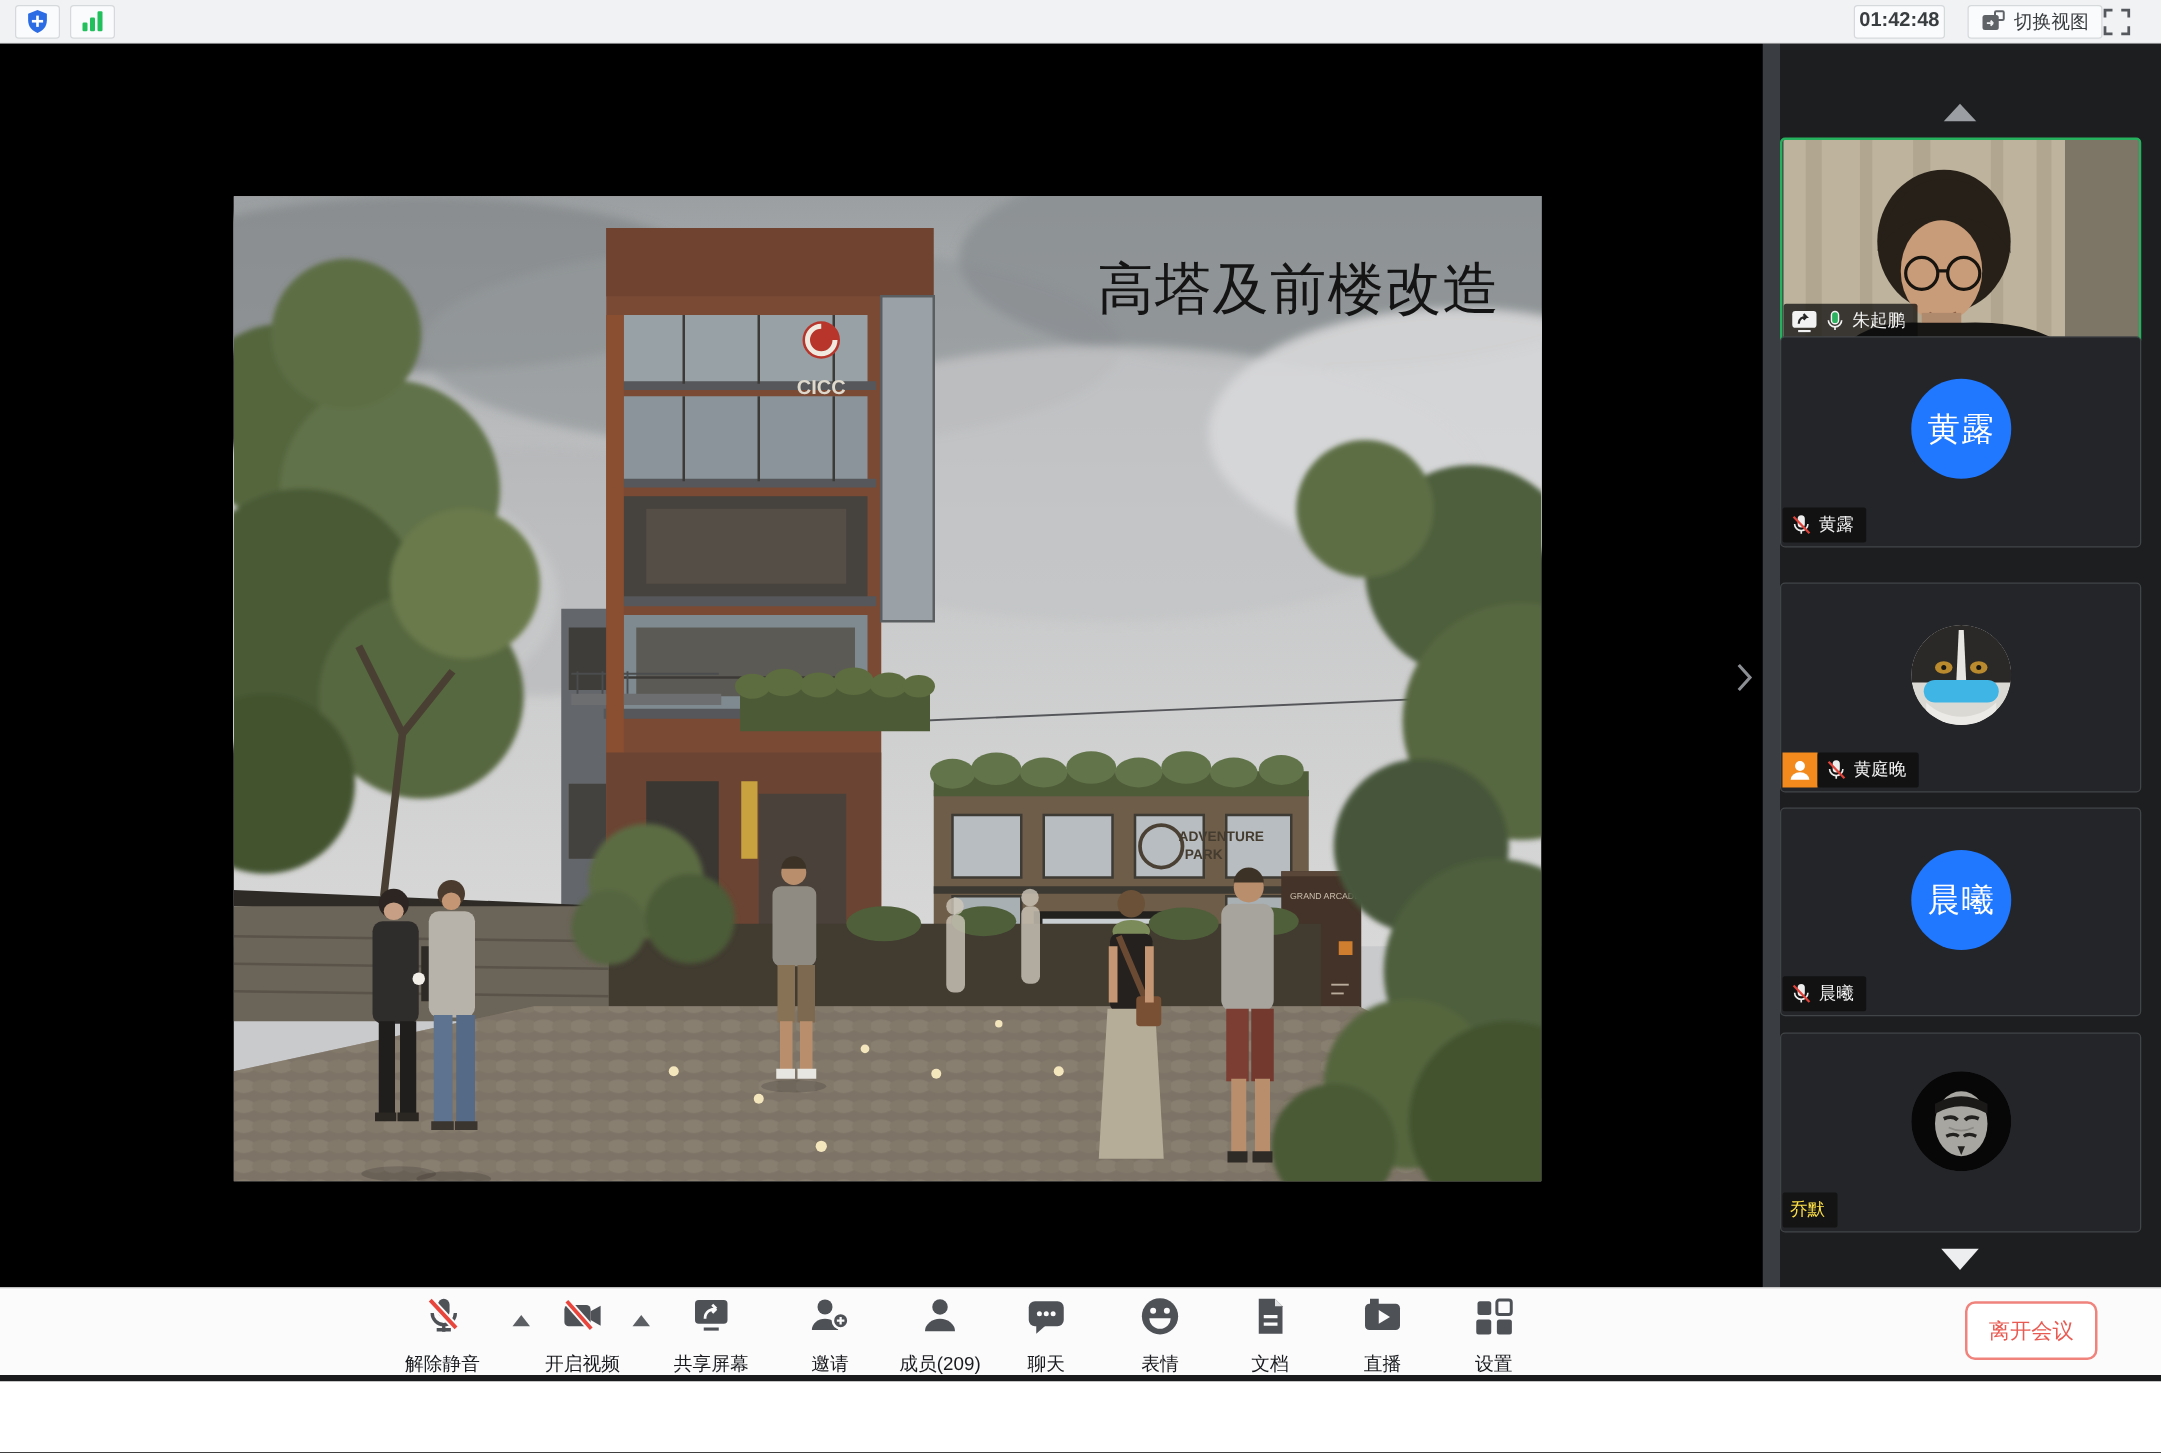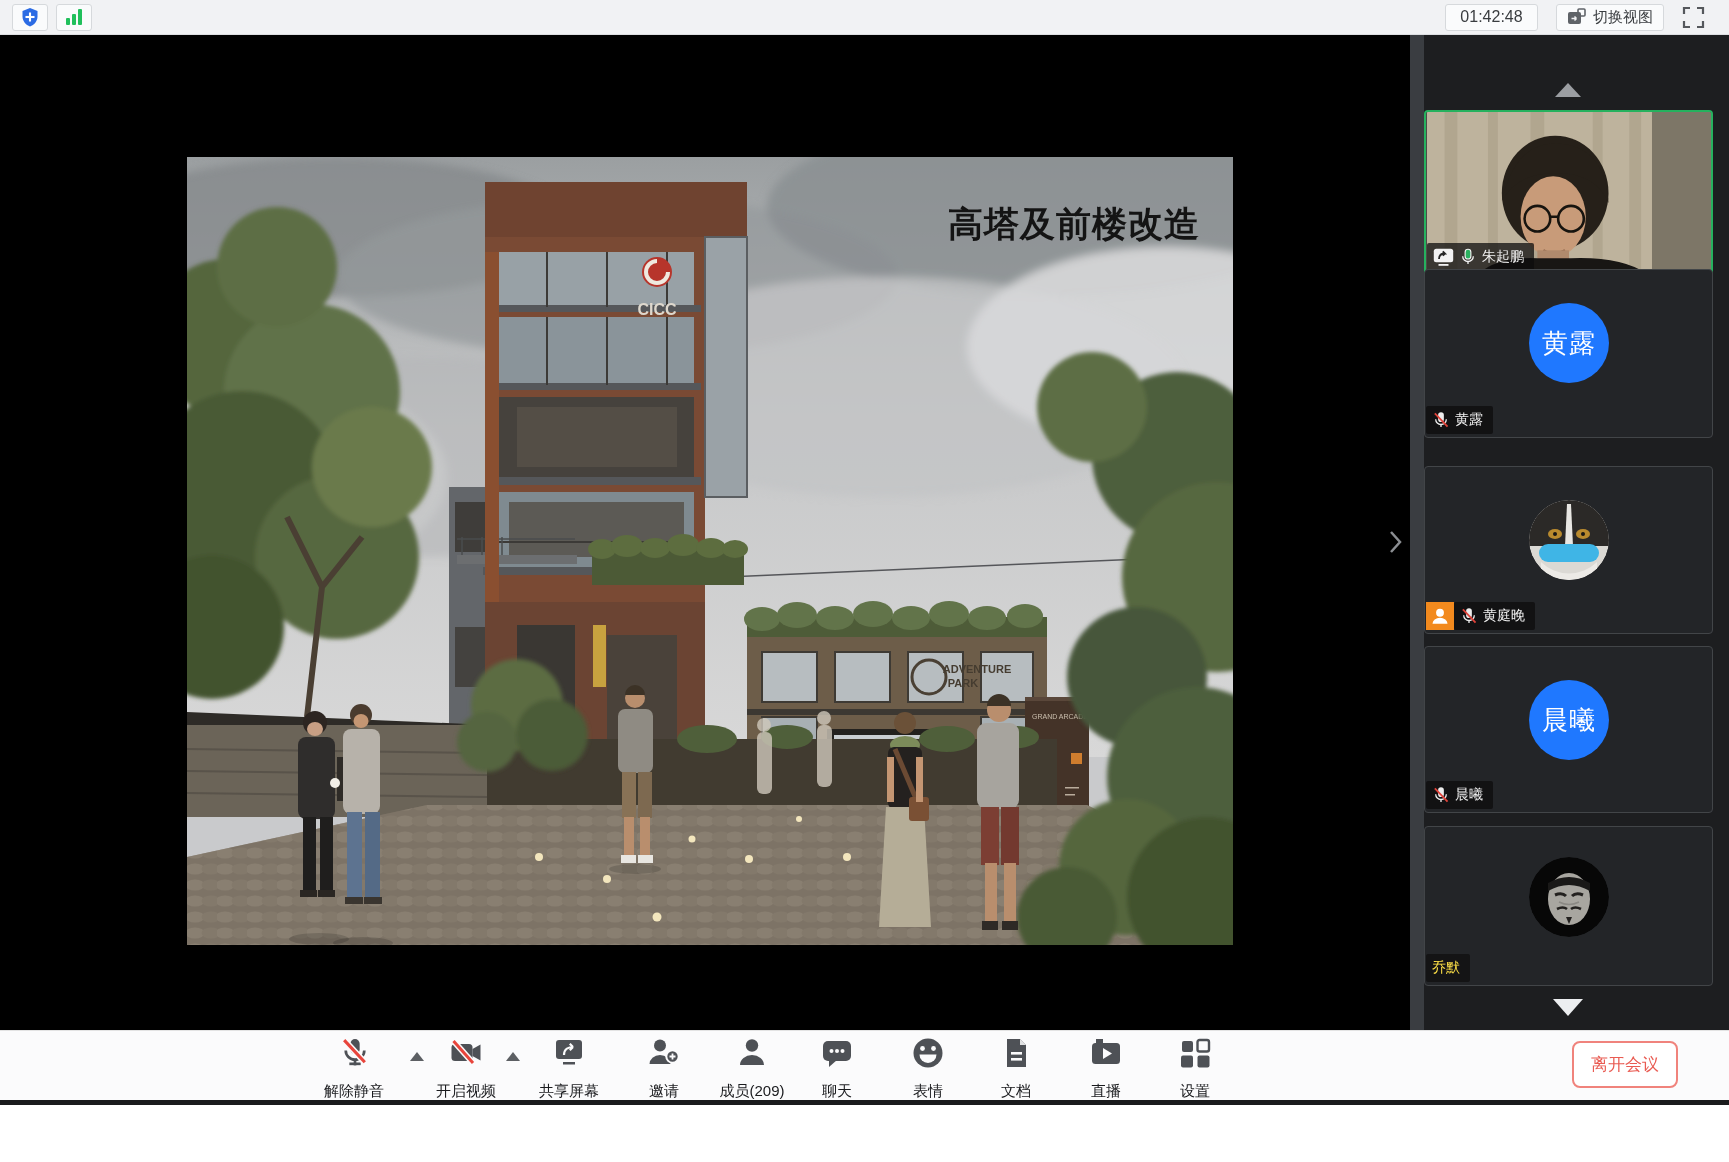--- a/index.html
+++ b/index.html
@@ -14,31 +14,31 @@
   .win-controls { position:absolute; right:6px; top:0; height:100%; display:flex; align-items:center; }
   .win-btn { width:44px; height:100%; display:flex; align-items:center; justify-content:center; cursor:pointer; }
 
   
   .topbar { height:35px; background:#f1f2f4; border-bottom:1px solid #dddfe2;
     display:flex; align-items:center; padding:0 24px 0 12px; }
   .chip { height:27px; border:1px solid #d6d9dc; background:#fafbfc; border-radius:3px;
     display:flex; align-items:center; justify-content:center; }
   .chip-sm { width:36px; margin-right:8px; }
   .flex-sp { flex:1; }
-  .timer-box { width:93px; font-size:16px; color:#3a3d40; margin-right:18px; }
-  .switch-btn { padding:0 10px; gap:6px; font-size:15px; color:#3a3d40; margin-right:18px; }
+  .timer-box { width:73px; font-size:16px; color:#3a3d40; margin-right:18px;font-weight:bold; }
+  .switch-btn { padding:0 10px; gap:6px; font-size:15px; color:#3a3d40; }
   .sig-bars { display:flex; align-items:flex-end; gap:2px; height:16px; }
   .sig-bars i { display:block; width:4px; background:#21c05c; border-radius:1px; }
 
   
   .content { display:flex; height:995px; background:#000; }
   .stage { position:relative; width:1410px; height:100%; background:#000; flex:none; }
   .slide { position:absolute; left:187px; top:122px; width:1046px; height:788px; background:#c9cacc; overflow:hidden; }
   .slide-titles { position:absolute; right:33px; top:44px; text-align:right; color:#141414; }
-  .slide-title-zh { font-size:35px; font-weight:bold; letter-spacing:1px; }
+  .slide-title-zh { font-size:45px; font-weight:normal; letter-spacing:1px; }
   .slide-title-en { font-size:20px; font-weight:bold; margin-top:3px; }
   .collapse-chevron { position:absolute; left:1388px; top:494px; width:16px; height:26px; cursor:pointer; }
 
   .splitter { width:14px; background:#3a3d41; flex:none; }
 
   
   .sidebar { position:relative; width:305px; background:#1d1e20; flex:none; }
   .scroll-up { position:absolute; left:131px; top:48px; width:0; height:0;
     border-left:13px solid transparent; border-right:13px solid transparent;
     border-bottom:14px solid #9b9ea2; cursor:pointer; }

